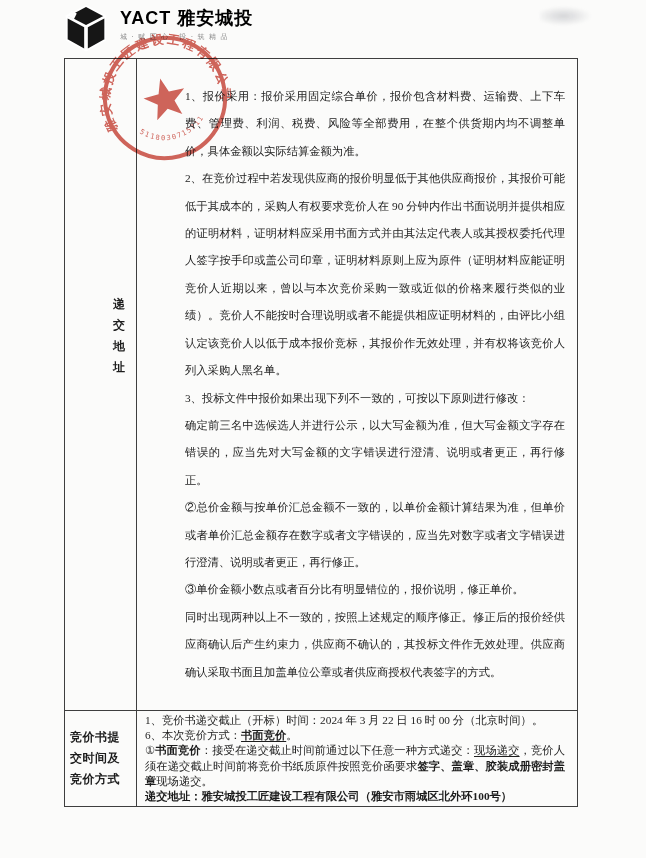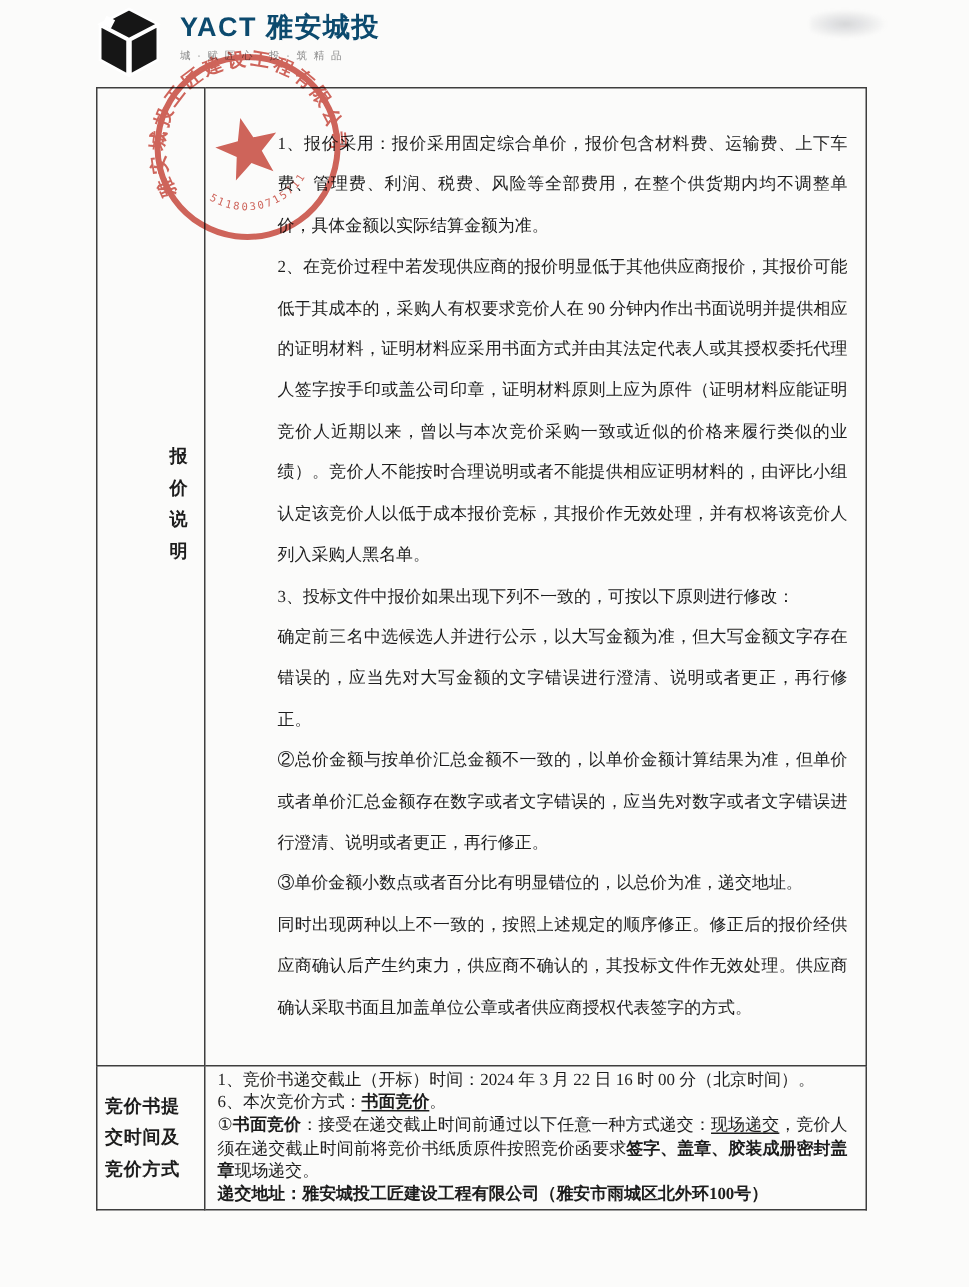--- a/index.html
+++ b/index.html
@@ -11,21 +11,21 @@
     position:relative;
   }
   .page{position:absolute;inset:0;}
 
   
   .logo{position:absolute;left:64px;top:4px;display:flex;align-items:flex-start;}
   .cube{width:44px;height:48px;display:block;}
   .logo-txt{margin-left:12px;padding-top:4px;}
   .brand{
     font-family:"Liberation Sans","DejaVu Sans",sans-serif;
-    font-weight:bold;font-size:18px;letter-spacing:1px;color:#0c4a6e;line-height:20px;
+    font-weight:bold;font-size:18px;letter-spacing:1px;color:#000000;line-height:20px;
   }
   .tagline{
     font-family:"Liberation Sans","DejaVu Sans",sans-serif;
     font-size:7px;color:#8a8a8a;letter-spacing:4.5px;margin-top:4px;
   }
   .smudge{
     position:absolute;left:540px;top:6px;width:52px;height:20px;
     background:radial-gradient(ellipse at 45% 50%, rgba(125,128,138,.30), rgba(125,128,138,0) 70%);
     filter:blur(1px);
   }
@@ -82,28 +82,28 @@
   </div>
   <div class="smudge"></div>
 
   <table class="doc">
     <colgroup>
         <col class="c-label">
         <col>
       </colgroup>
     <tbody>
         <tr class="row-1">
-          <td class="label-cell">报价说明</td>
+          <td class="label-cell">递交地址</td>
           <td class="content-cell">
             <div class="para"><span>1、报价采用：报价采用固定综合单价，报价包含材料费、运输费、上下车费、管理费、利润、税费、风险等全部费用，在整个供货期内均不调整单价，具体金额以实际结算金额为准。</span></div>
             <div class="para"><span>2、在竞价过程中若发现供应商的报价明显低于其他供应商报价，其报价可能低于其成本的，采购人有权要求竞价人在 90 分钟内作出书面说明并提供相应的证明材料，证明材料应采用书面方式并由其法定代表人或其授权委托代理人签字按手印或盖公司印章，证明材料原则上应为原件（证明材料应能证明竞价人近期以来，曾以与本次竞价采购一致或近似的价格来履行类似的业绩）。竞价人不能按时合理说明或者不能提供相应证明材料的，由评比小组认定该竞价人以低于成本报价竞标，其报价作无效处理，并有权将该竞价人列入采购人黑名单。</span></div>
             <div class="para"><span>3、投标文件中报价如果出现下列不一致的，可按以下原则进行修改：</span></div>
             <div class="para"><span>确定前三名中选候选人并进行公示，以大写金额为准，但大写金额文字存在错误的，应当先对大写金额的文字错误进行澄清、说明或者更正，再行修正。</span></div>
             <div class="para"><span>②总价金额与按单价汇总金额不一致的，以单价金额计算结果为准，但单价或者单价汇总金额存在数字或者文字错误的，应当先对数字或者文字错误进行澄清、说明或者更正，再行修正。</span></div>
-            <div class="para"><span>③单价金额小数点或者百分比有明显错位的，以总价为准，递交地址。</span></div>
+            <div class="para"><span>③单价金额小数点或者百分比有明显错位的，报价说明，修正单价。</span></div>
             <div class="para"><span>同时出现两种以上不一致的，按照上述规定的顺序修正。修正后的报价经供应商确认后产生约束力，供应商不确认的，其投标文件作无效处理。供应商确认采取书面且加盖单位公章或者供应商授权代表签字的方式。</span></div>
           </td>
         </tr>
         <tr class="row-2">
           <td class="label-cell">竞价书提交时间及竞价方式</td>
           <td class="content-cell">
             <div class="para"><span>1、竞价书递交截止（开标）时间：2024 年 3 月 22 日 16 时 00 分（北京时间）。</span></div>
             <div class="para"><span>6、本次竞价方式：</span><span class="b u">书面竞价</span><span>。</span></div>
             <div class="para"><span>①</span><span class="b">书面竞价</span><span>：接受在递交截止时间前通过以下任意一种方式递交：</span><span class="u">现场递交</span><span>，竞价人须在递交截止时间前将竞价书纸质原件按照竞价函要求</span><span class="b">签字、盖章、胶装成册密封盖章</span><span>现场递交。</span></div>
             <div class="para"><span class="b">递交地址：雅安城投工匠建设工程有限公司（雅安市雨城区北外环100号）</span></div>

